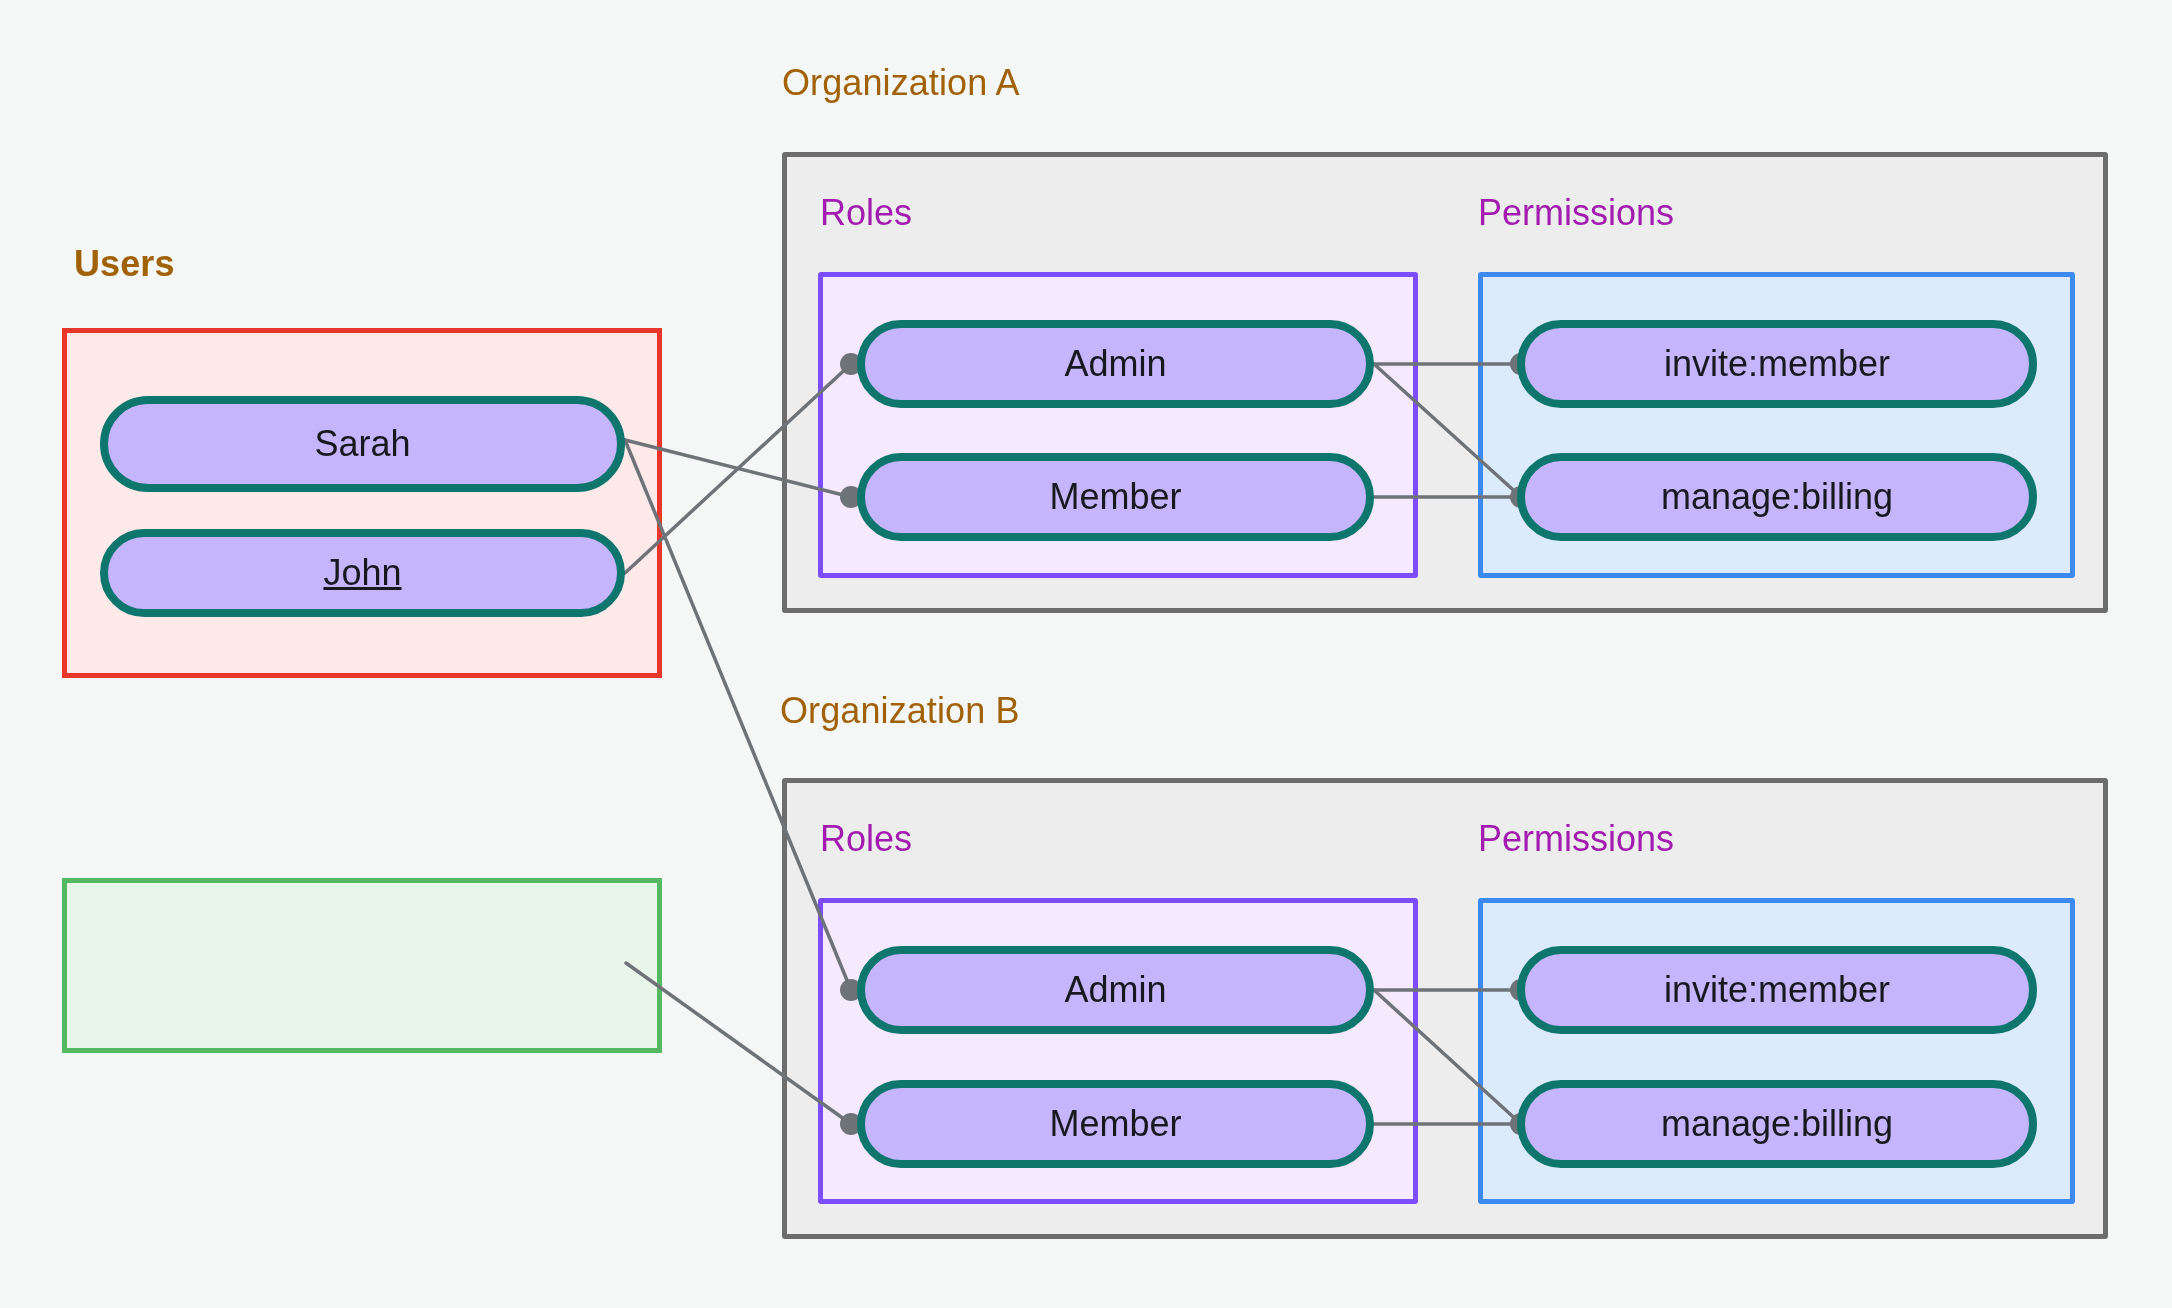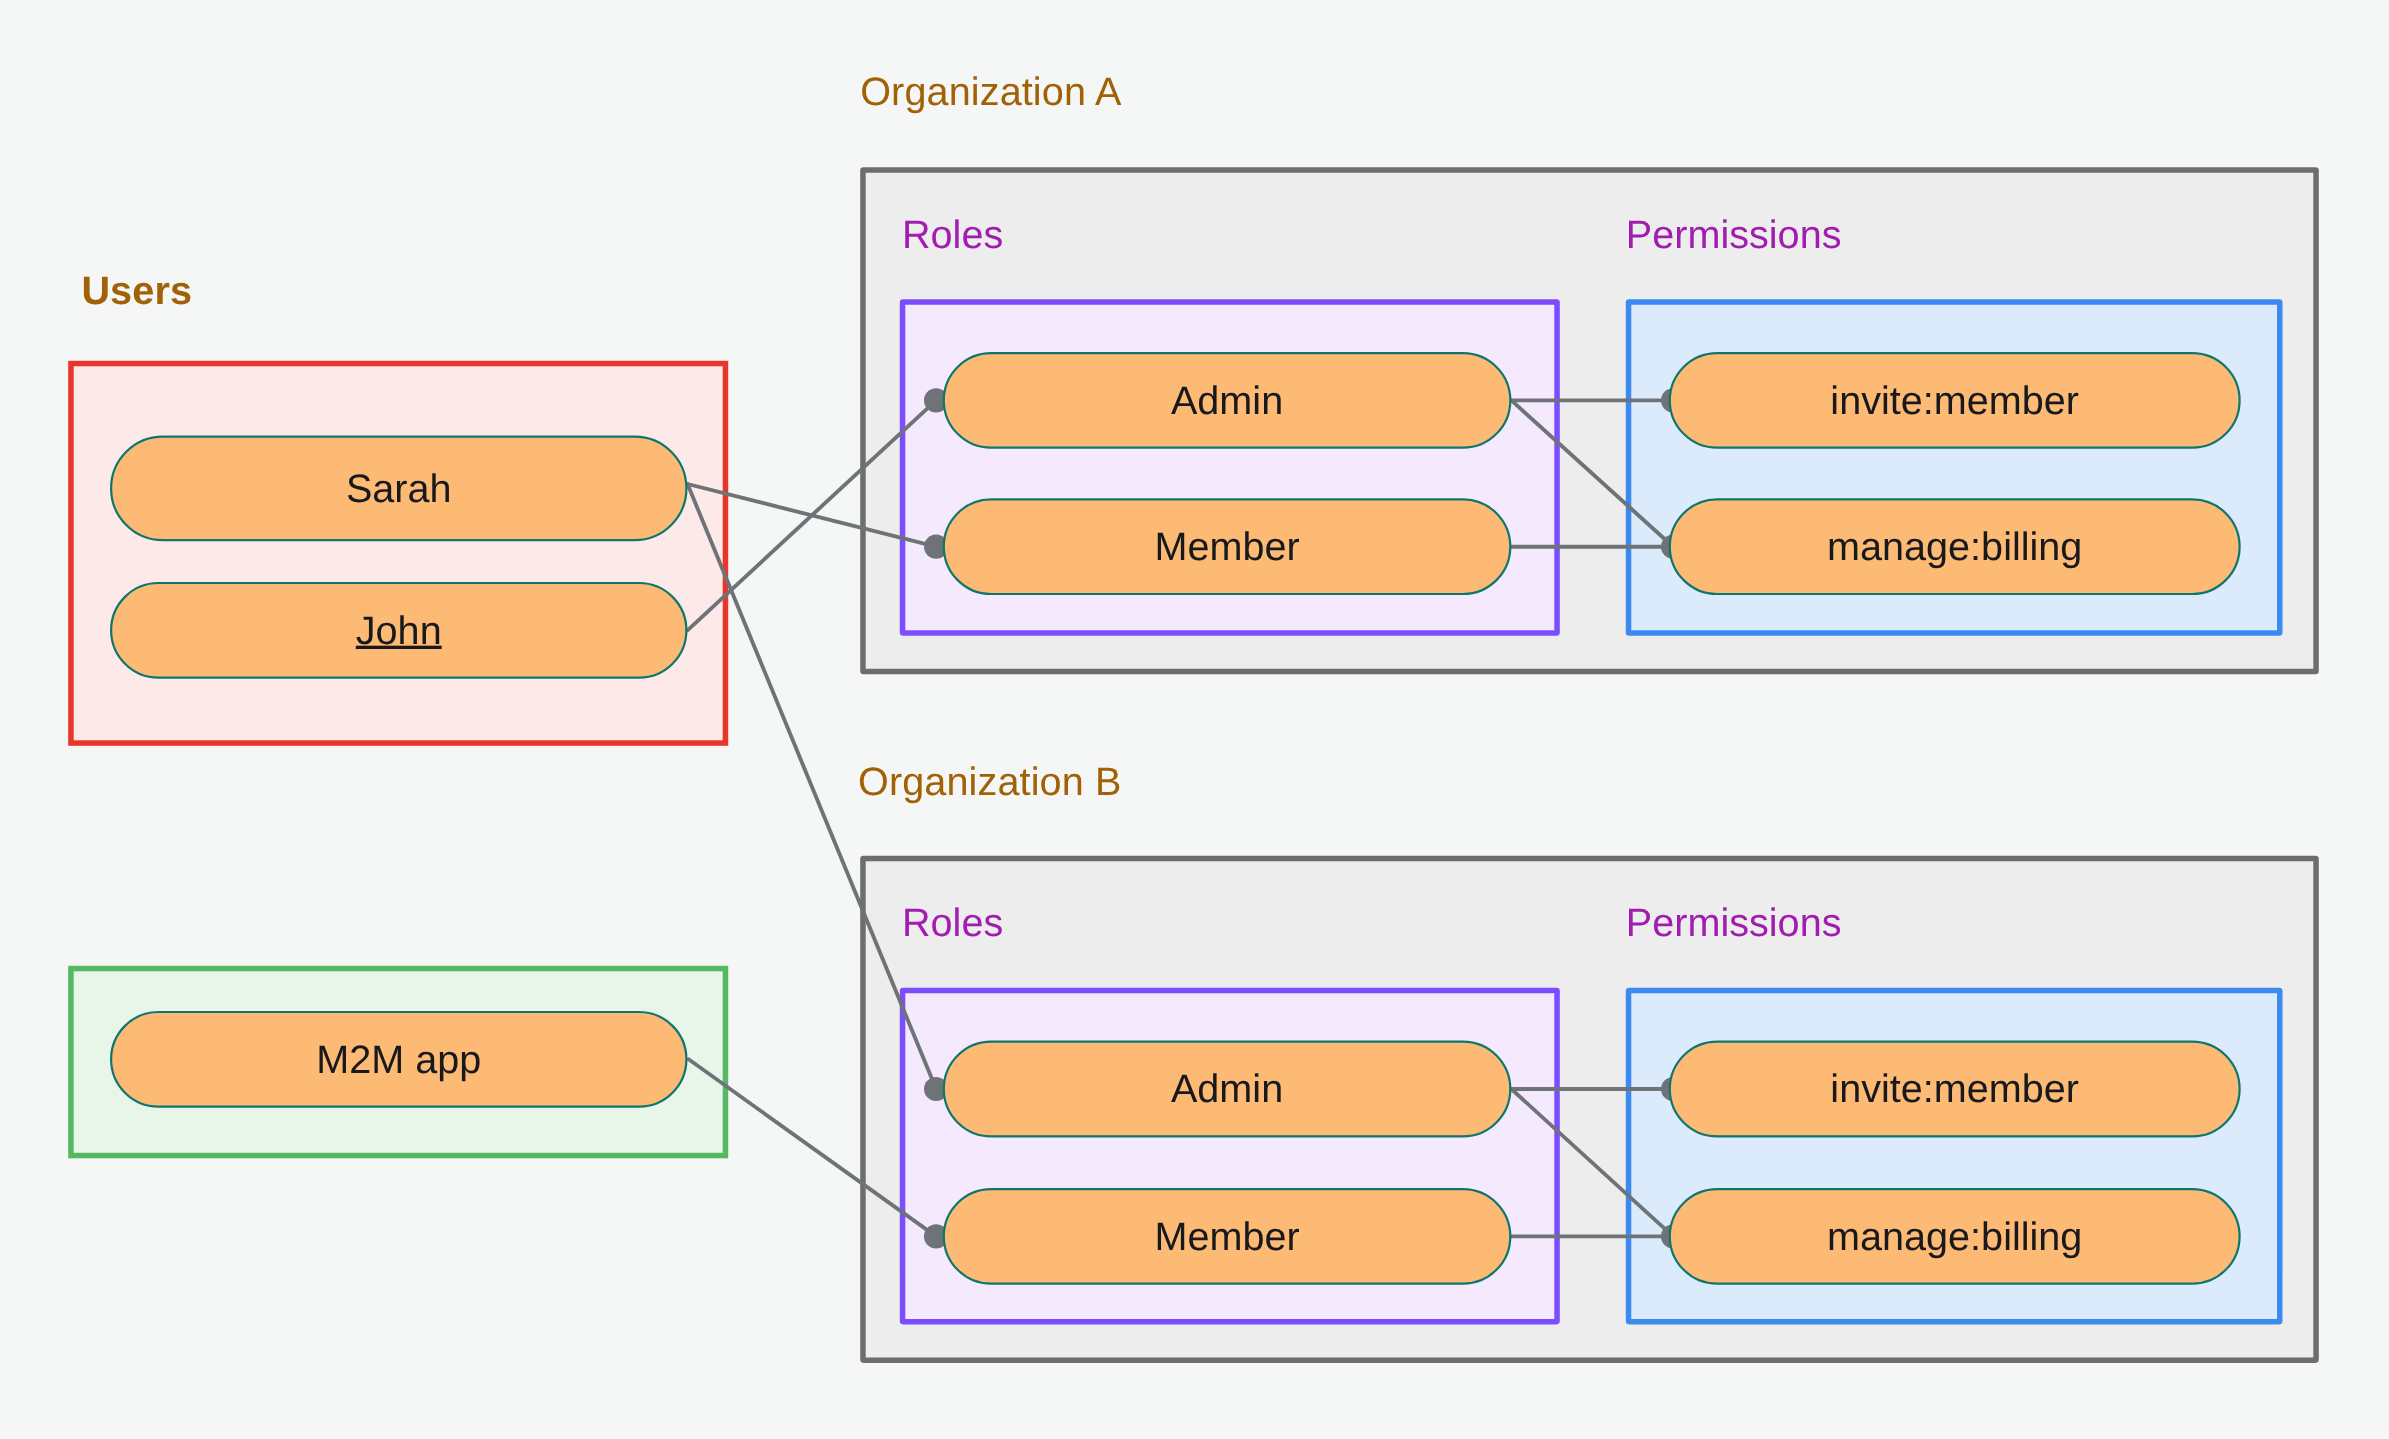--- a/index.html
+++ b/index.html
@@ -79,22 +79,22 @@
     font-weight: 400;
     color: #a21caf;
     white-space: nowrap;
     z-index: 3;
   }
 
   
   .pill {
     position: absolute;
     box-sizing: border-box;
-    background: #fdba74;
-    border: 2px solid #0f766e;
+    background: #c4b5fd;
+    border: 8px solid #0f766e;
     border-radius: 999px;
     display: flex;
     align-items: center;
     justify-content: center;
     font-size: 36px;
     font-weight: 400;
     color: #17191c;
     z-index: 6;
     white-space: nowrap;
   }
@@ -144,21 +144,20 @@
 
   <div class="group-box group-users" style="left:62px; top:328px; width:600px; height:350px;"></div>
 
   <div class="pill" style="left:100px; top:396px; width:525px; height:96px;">Sarah</div>
 
   <div class="pill" style="left:100px; top:529px; width:525px; height:88px;text-decoration:underline;">John</div>
 
 
   <div class="group-box group-m2m" style="left:62px; top:878px; width:600px; height:175px;"></div>
 
-  <div class="pill" style="left:100px; top:919px; width:525px; height:88px;">M2M app</div>
 
   <div class="caption light" style="left:782px; top:62px;">Organization A</div>
 
   <div class="group-box group-org" style="left:782px; top:152px; width:1326px; height:461px;"></div>
 
   <div class="col-heading" style="left:820px; top:192px;">Roles</div>
 
   <div class="col-heading" style="left:1478px; top:192px;">Permissions</div>
 
   <div class="group-box group-roles" style="left:818px; top:272px; width:600px; height:306px;"></div>

